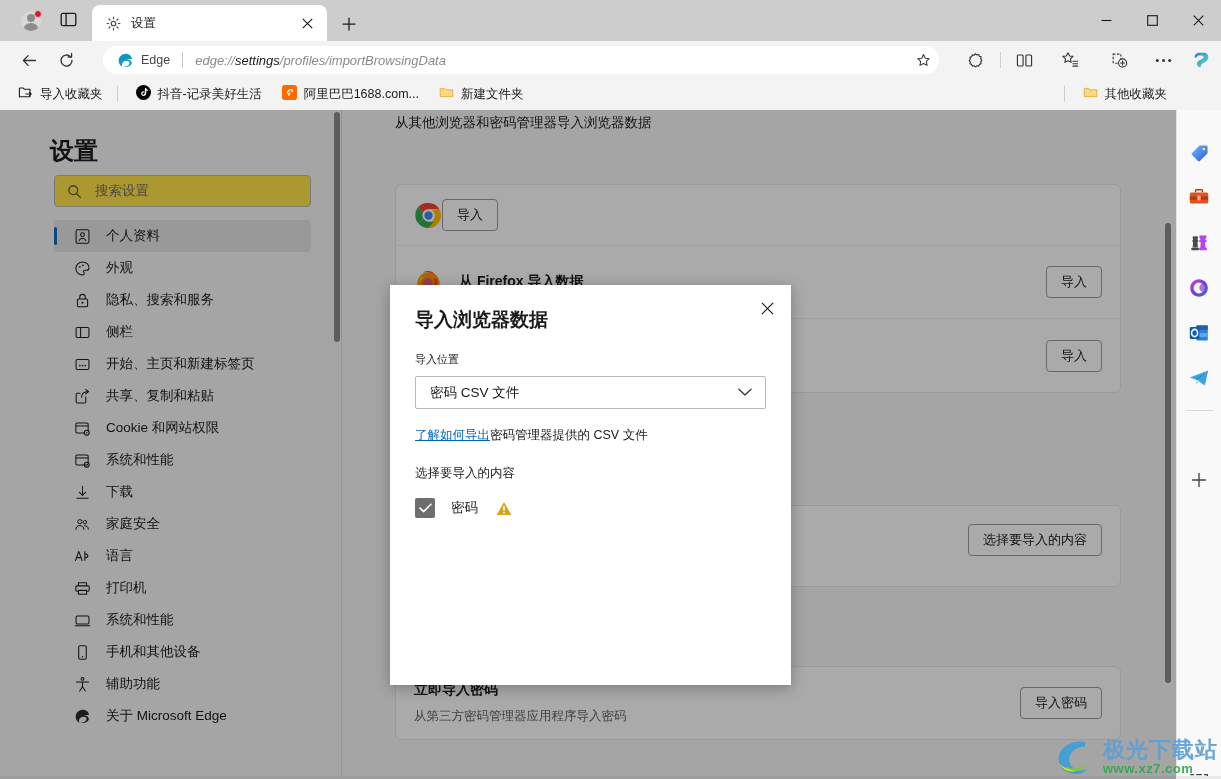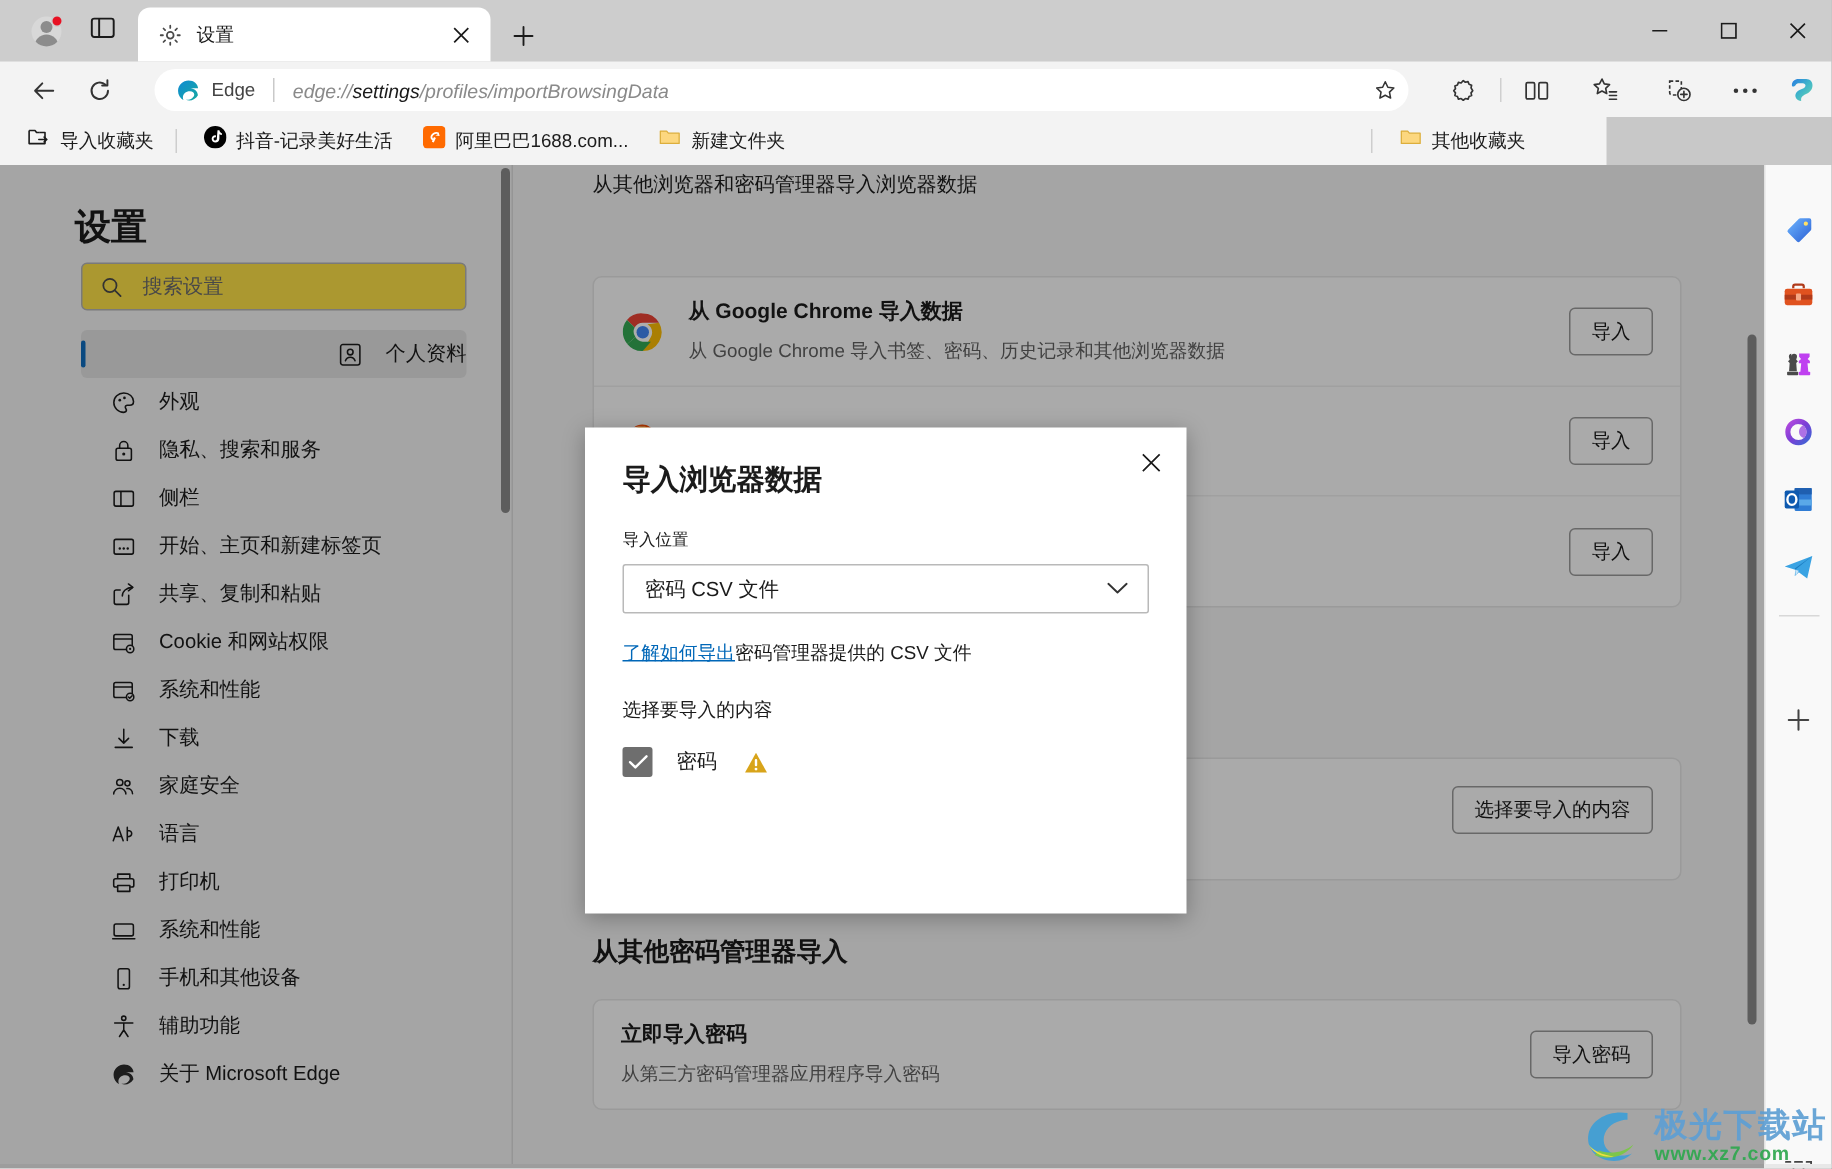--- a/index.html
+++ b/index.html
@@ -89,21 +89,21 @@
   .ob-url b { color: #1b1b1b; font-weight: 400; }
   .ob-star {
     position: absolute; right: 4px; top: 2px; width: 24px; height: 24px;
     background: #fff; border-radius: 50%;
     display: flex; align-items: center; justify-content: center; cursor: pointer;
   }
   .tbsep { position: absolute; top: 11px; width: 1px; height: 16px; background: #cfcfcf; }
 
   
   .bookmarks {
-    position: absolute; top: 78px; left: 0; width: 1071px; height: 32px;
+    position: absolute; top: 78px; left: 0; width: 1221px; height: 32px;
     background: #f3f3f3; display: flex; align-items: center;
   }
   .bm {
     display: flex; align-items: center; height: 24px; padding: 0 8px;
     border-radius: 4px; cursor: pointer; margin-left: 4px;
   }
   .bm-label { margin-left: 7px; font-size: 12.5px; color: #1b1b1b; white-space: nowrap; }
   .bm-sep { width: 1px; height: 16px; background: #cdcdcd; margin: 0 6px; }
   .bm-right { position: absolute; right: 46px; display: flex; align-items: center; }
 
@@ -132,21 +132,21 @@
     display: flex; align-items: center; cursor: text;
   }
   .search-box-icon { margin-left: 12px; display: flex; }
   .search-box-ph { margin-left: 13px; font-size: 13.5px; color: #6b6b6b; }
 
   .navlist { position: absolute; left: 54px; top: 110px; width: 257px; }
   .navitem {
     position: relative; display: flex; align-items: center;
     height: 32px; border-radius: 4px; cursor: pointer; margin-bottom: 0px;
   }
-  .navitem.active { background: #e2e2e2; justify-content: flex-end; }
+  .navitem.active { background: #e2e2e2; }
   .navitem.active::before {
     content: ""; position: absolute; left: 0; top: 7px;
     width: 3px; height: 18px; background: #0f6cbd; border-radius: 2px;
   }
   .navicon {
     width: 20px; height: 20px; margin-left: 18px;
     display: flex; align-items: center; justify-content: center; flex: 0 0 auto;
   }
   .navlabel { margin-left: 14px; font-size: 13.5px; color: #1b1b1b; white-space: nowrap; }
 
@@ -203,21 +203,21 @@
     position: absolute; left: 50%; transform: translateX(-50%);
     width: 30px; height: 30px; display: flex; align-items: center; justify-content: center;
     border-radius: 5px; cursor: pointer;
   }
   .eb-divider {
     position: absolute; left: 9px; width: 27px; height: 1px; background: #d8d8d8;
   }
 
   
   .dialog {
-    position: absolute; left: 390px; top: 285px; width: 401px; height: 324px;
+    position: absolute; left: 390px; top: 285px; width: 401px; height: 400px;
     background: #ffffff; z-index: 100;
     box-shadow: 0 3px 14px rgba(0,0,0,0.28);
     text-decoration: underline;
   }
   .dlg-close {
     position: absolute; right: 10px; top: 9px; width: 28px; height: 28px;
     display: flex; align-items: center; justify-content: center;
     border-radius: 4px; cursor: pointer;
   }
   .dlg-title {
@@ -659,24 +659,20 @@
             <svg width="27" height="27" viewBox="0 0 28 28">
               <circle cx="14" cy="14" r="13" fill="#fff"></circle>
               <path d="M14 1a13 13 0 0 1 11.26 6.5H14a6.5 6.5 0 0 0-5.63 3.25L3.1 5.5A12.97 12.97 0 0 1 14 1z" fill="#ea4335"></path>
               <path d="M3.1 5.5l5.27 5.25A6.5 6.5 0 0 0 8.9 17.3L3.3 22.1A12.96 12.96 0 0 1 3.1 5.5z" fill="#34a853"></path>
               <path d="M25.26 7.5A13 13 0 0 1 14 27l5.63-9.75A6.5 6.5 0 0 0 20.5 14c0-2.4-1.3-4.5-3.24-5.6z" fill="#fbbc05"></path>
               <path d="M3.3 22.1L8.9 17.3A6.5 6.5 0 0 0 14 20.5h5.63L14 27A13 13 0 0 1 3.3 22.1z" fill="#34a853"></path>
               <circle cx="14" cy="14" r="5.6" fill="#fff"></circle>
               <circle cx="14" cy="14" r="4.3" fill="#4285f4"></circle>
             </svg>
           </span>
-          <span class="row-body">
-            <span class="row-title" style="display:block;">从 Google Chrome 导入数据</span>
-            <span class="row-desc" style="display:block;">从 Google Chrome 导入书签、密码、历史记录和其他浏览器数据</span>
-          </span>
           <button class="btn-outline">导入</button>
         </div>
         <div class="card-row" style="height:73px;">
           <span class="row-icon">
             <svg width="27" height="27" viewBox="0 0 28 28">
               <circle cx="14" cy="15" r="11.5" fill="#ff9500"></circle>
               <path d="M14 3.5c3.5 0 6 1.5 7.5 4-1-3.3-4-5.5-7.8-5.5-2.2 0-4.1.7-5.6 1.9 1.6-.3 4-.6 5.9-.4z" fill="#ff4f00"></path>
               <path d="M6.2 8.5C4.7 10.4 4 12.8 4.3 15.3c.7-3 2.6-5.3 5.2-6.3-1.3-.2-2.4-.3-3.3-.5z" fill="#ffd300"></path>
               <path d="M22.3 10c1.4 3.6.5 7.8-2.4 10.3-2.9 2.5-7.2 2.6-10.1.3 3.4 1.5 7 .6 9.1-2 1.9-2.4 2.3-5.9 0-8.6 1.3-.1 2.4 0 3.4 0z" fill="#ff2700" opacity="0.75"></path>
               <circle cx="13.2" cy="14.6" r="5.2" fill="#b833e1" opacity="0.55"></circle>

